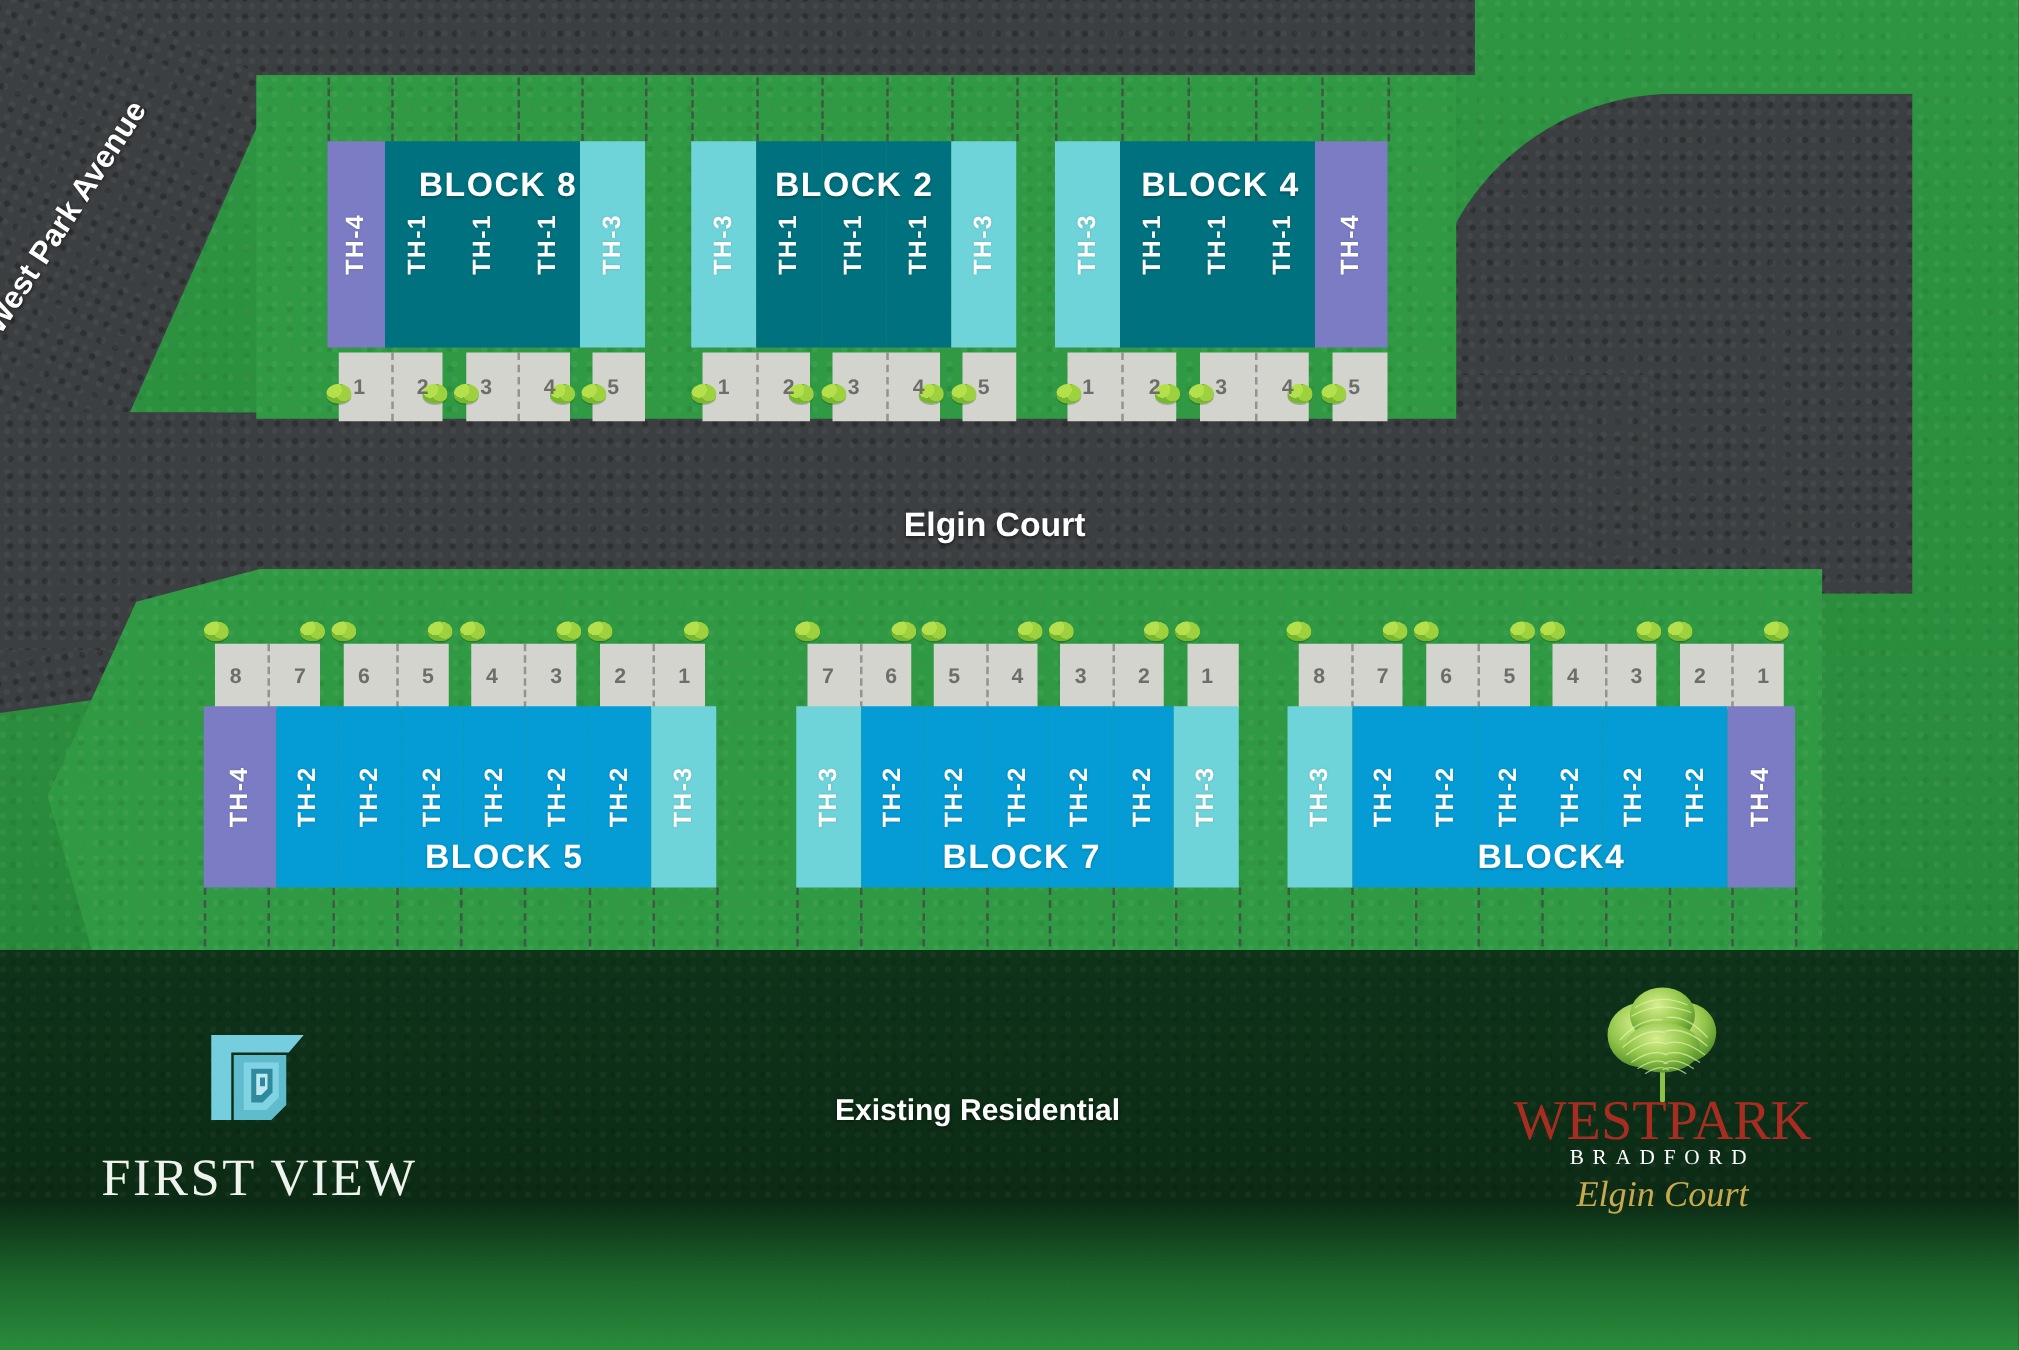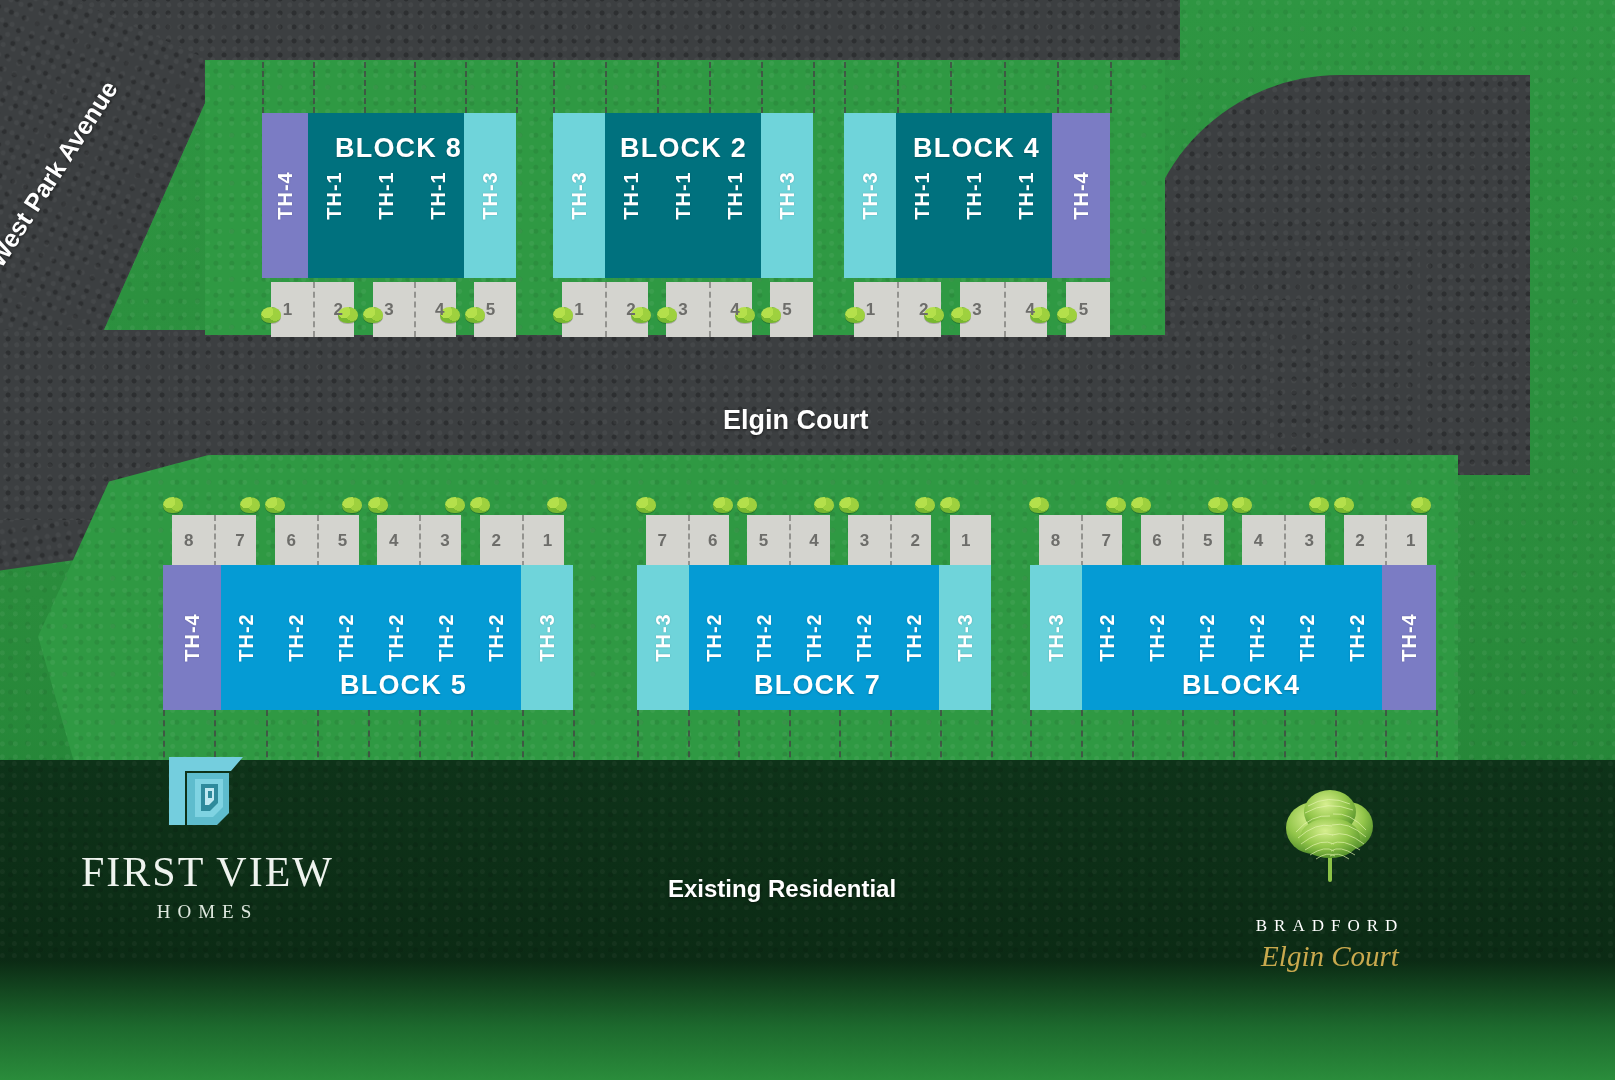--- a/index.html
+++ b/index.html
@@ -128,21 +128,21 @@
     position:absolute; color:#fff; font-weight:700;
     font-family:"Liberation Sans", sans-serif;
     white-space:nowrap;
     text-shadow:0 1px 3px rgba(0,0,0,.55);
   }
   #label-westpark{ left:-6px; top:250px; font-size:25px; transform:rotate(-57deg); transform-origin:0 50%; }
   #label-elgin{ left:723px; top:405px; font-size:27px; }
   #label-existing{ left:668px; top:875px; font-size:24px; }
 
   
-  #logo-firstview{ position:absolute; left:35px; top:753px; width:345px; height:190px; }
+  #logo-firstview{ position:absolute; left:35px; top:824px; width:345px; height:190px; }
   #fv-mark{ position:absolute; left:130px; top:0; width:90px; height:80px; }
   #fv-name{
     position:absolute; left:0; top:95px; width:345px; text-align:center;
     font-family:"Liberation Serif", serif; font-size:42px; letter-spacing:2px;
     color:#eef3ee; font-weight:400;
   }
   #fv-sub{
     position:absolute; left:0; top:148px; width:345px; text-align:center;
     font-family:"Liberation Serif", serif; font-size:19px; letter-spacing:7px;
     color:#dfe8df;
@@ -489,21 +489,20 @@
         <path d="M4 4 H78 L66 18 H20 V72 H4 Z" fill="#74cede"></path>
         <path d="M20 18 H66 L66 62 H20 Z" fill="#74cede" opacity="0"></path>
         <path d="M22 20 H64 V60 L52 72 H22 Z" fill="#5ebccd"></path>
         <path d="M30 26 H58 V54 L48 64 H30 Z" fill="#7fd3e2"></path>
         <path d="M36 31 H53 V50 L45 58 H36 Z" fill="#2e8a9c"></path>
         <path d="M40 35 H49 V47 L44 52 H40 Z" fill="#bfe9f2"></path>
         <path d="M43 38 H47 V45 H43 Z" fill="#2e8a9c"></path>
       </svg>
     </div>
     <div id="fv-name">FIRST VIEW</div>
-    <div id="fv-sub">HOMES</div>
   </div>
 
   <div id="logo-westpark">
     <div id="wp-tree">
       <svg viewBox="0 0 120 105" width="120" height="105" aria-hidden="true">
         <defs>
           <radialGradient id="canopy" cx="42%" cy="32%" r="72%">
             <stop offset="0%" stop-color="#d6ef8e"></stop>
             <stop offset="55%" stop-color="#93c64a"></stop>
             <stop offset="100%" stop-color="#4e8c28"></stop>
@@ -525,17 +524,18 @@
           <path d="M96 55 q-18 -16 -34 -12"></path>
           <path d="M94 62 q-18 -14 -32 -9"></path>
           <path d="M90 68 q-17 -12 -29 -6"></path>
           <path d="M85 73 q-15 -10 -24 -4"></path>
           <path d="M79 77 q-12 -8 -19 -3"></path>
           <path d="M38 24 q20 -12 42 -2"></path>
           <path d="M35 31 q22 -13 48 -3"></path>
         </g>
       </svg>
     </div>
+    <div id="wp-name">WESTPARK</div>
     <div id="wp-sub">BRADFORD</div>
     <div id="wp-script">Elgin Court</div>
   </div>
 
 </div>
 
 </body></html>

